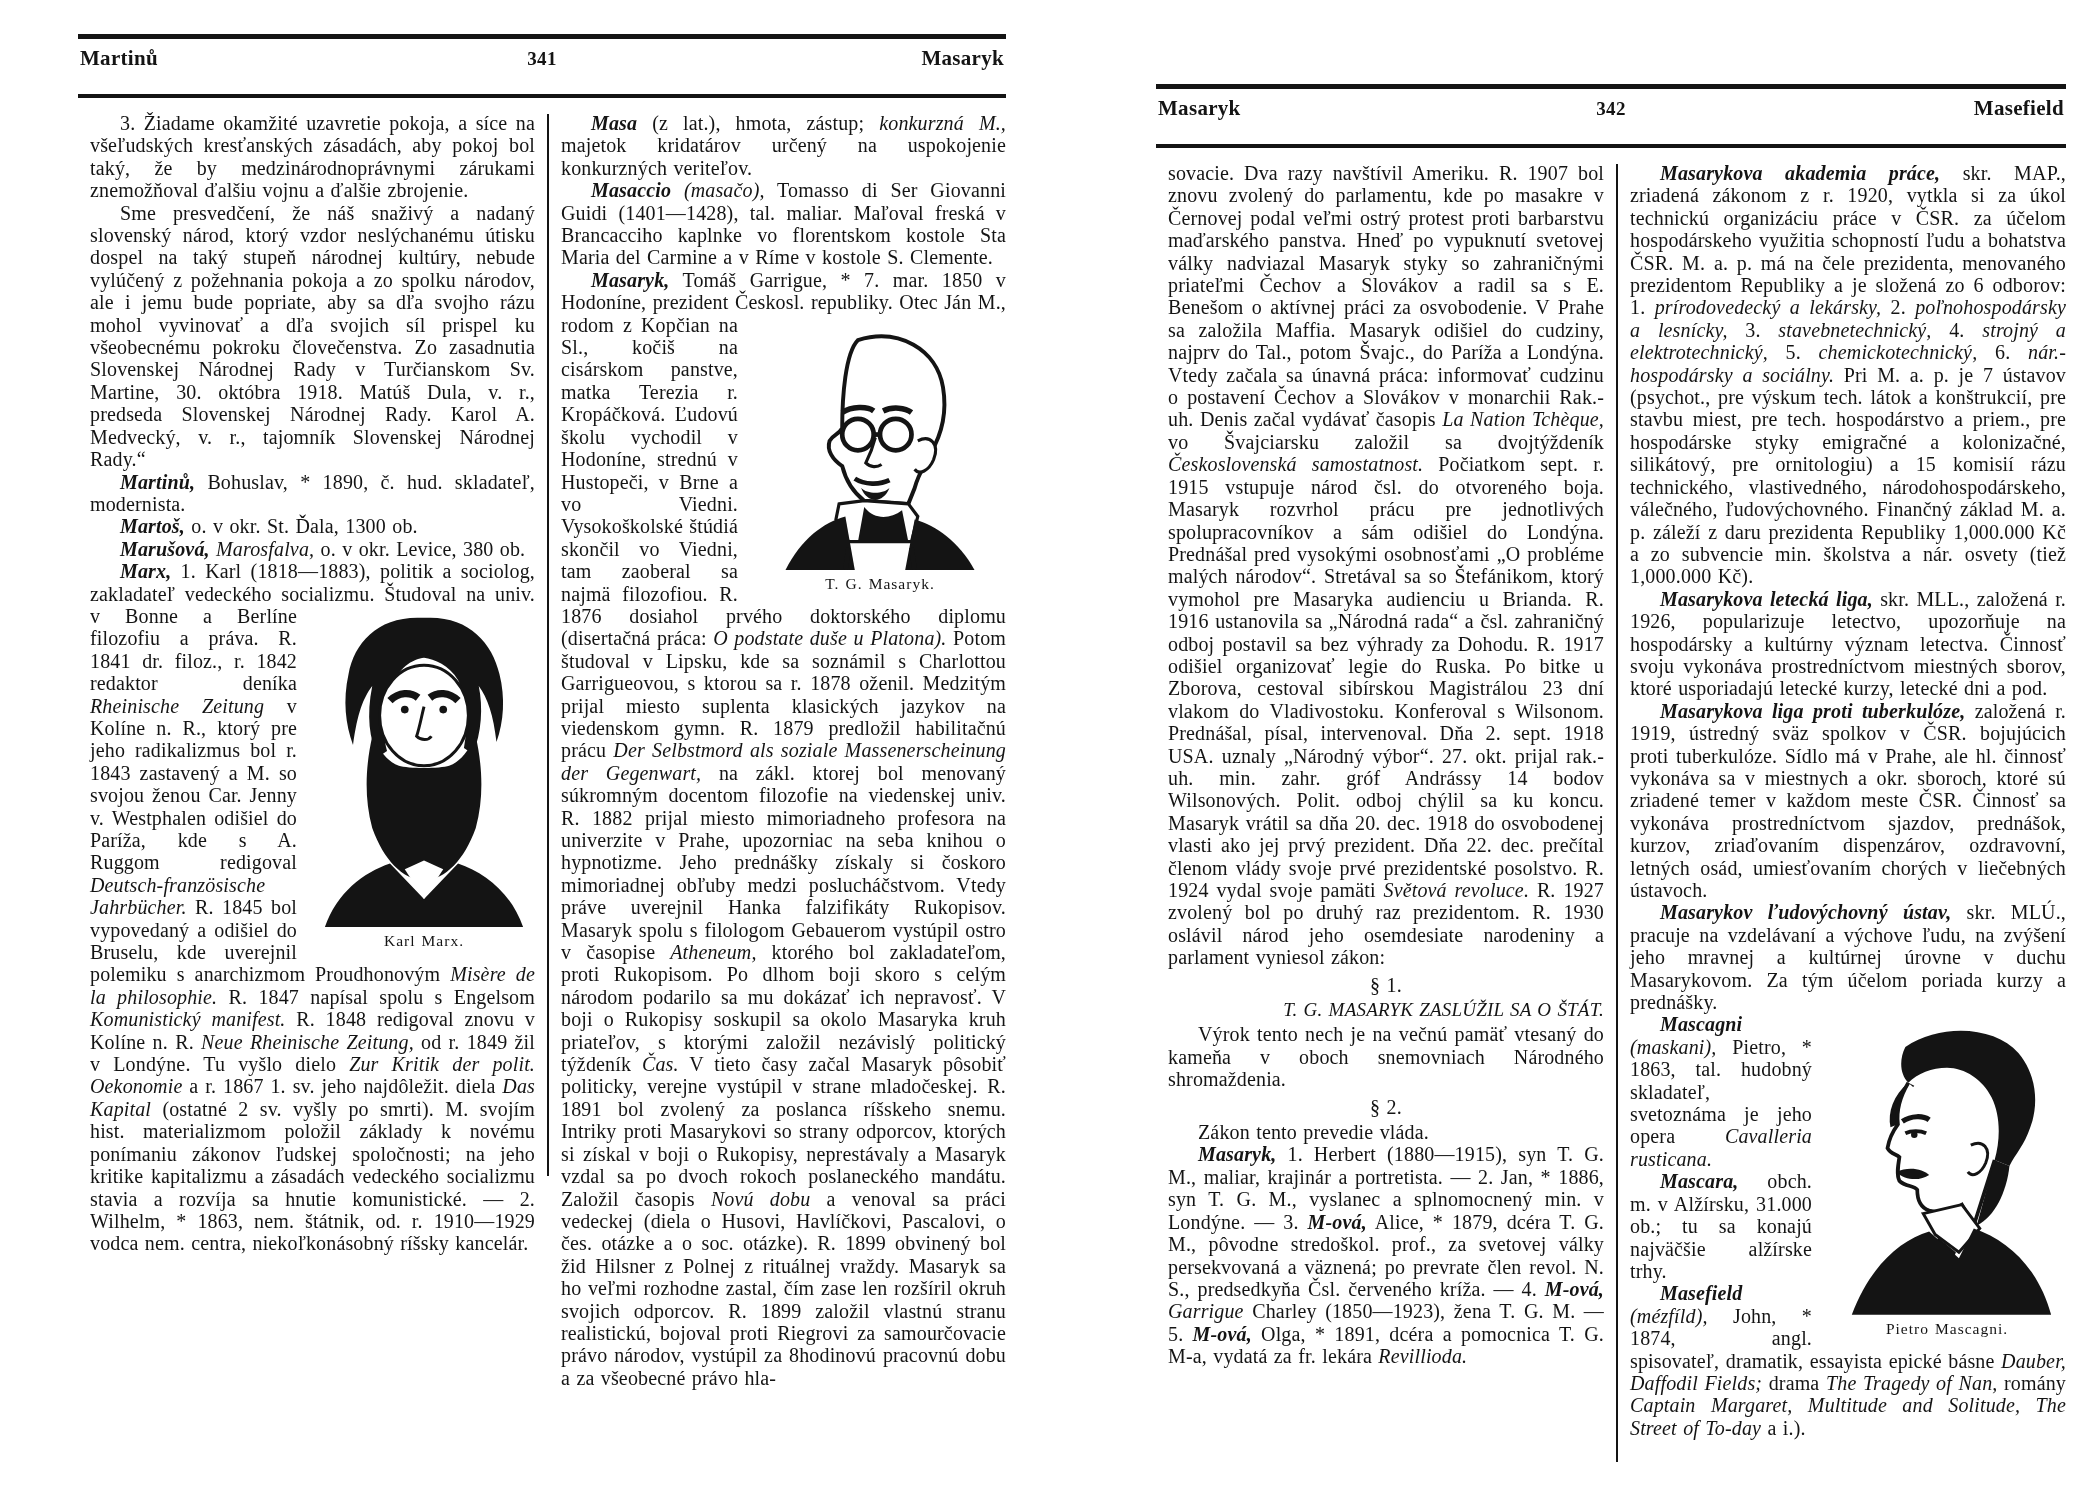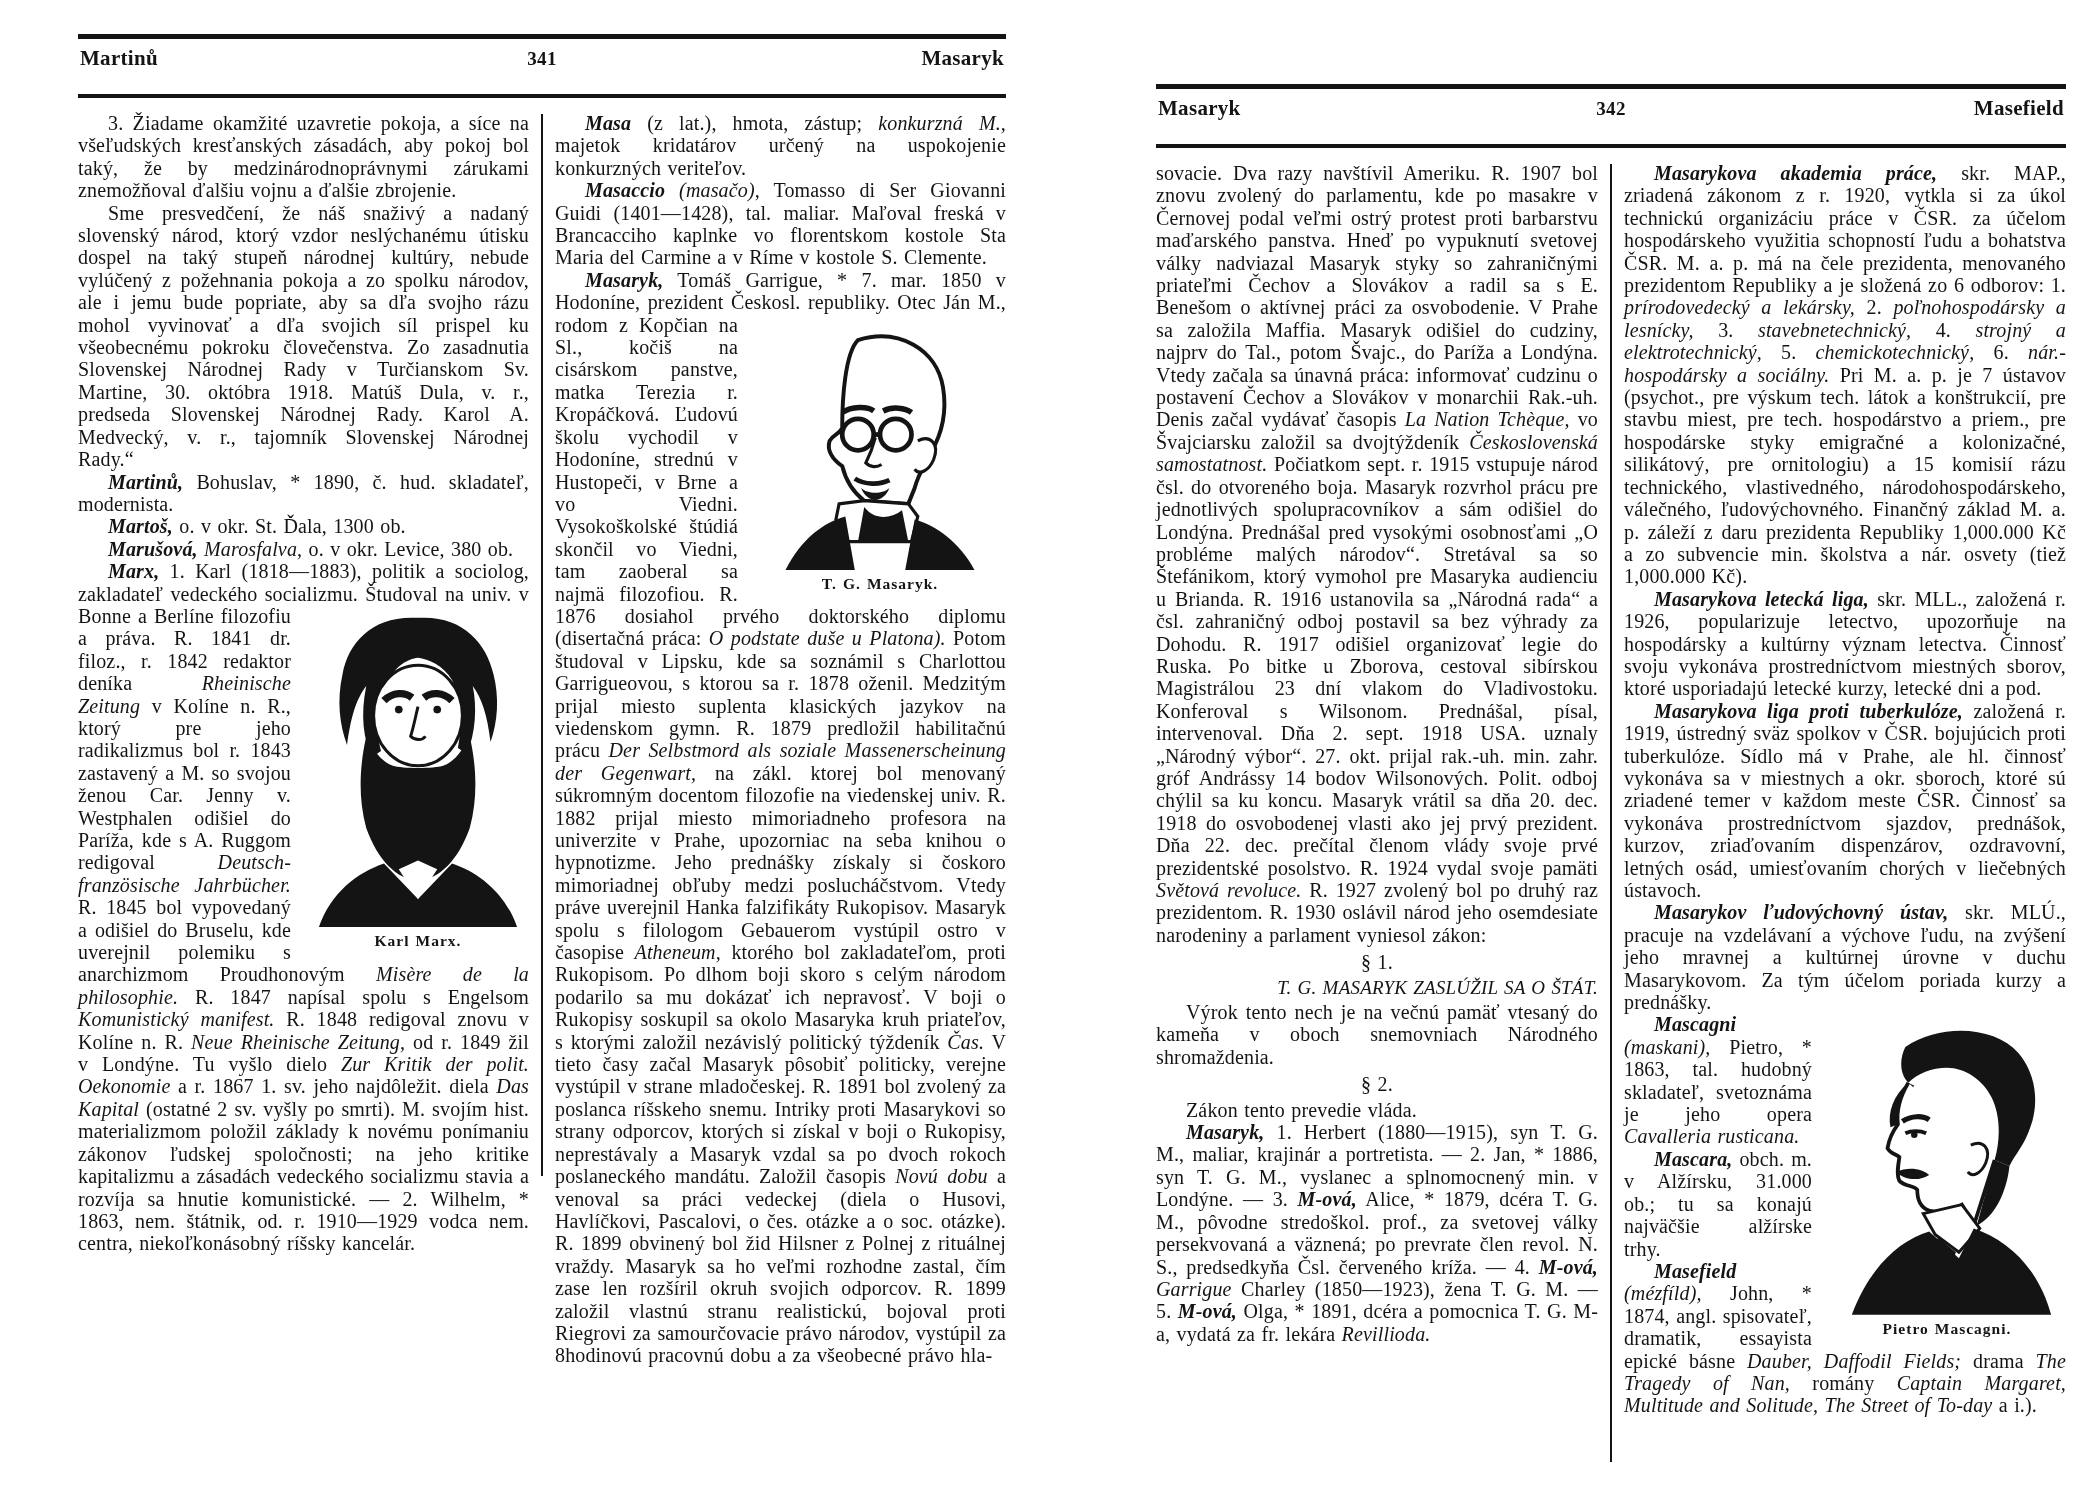--- a/index.html
+++ b/index.html
@@ -7,34 +7,34 @@
   body{width:2098px;height:1500px;background:#ffffff;position:relative;overflow:hidden;
        font-family:"Liberation Serif","DejaVu Serif",serif;color:#141414;}
   .page{position:absolute;}
   .page-left{left:78px;top:34px;width:928px;}
   .page-right{left:1156px;top:84px;width:910px;}
   .pghead{display:flex;align-items:baseline;border-top:5px solid #141414;border-bottom:4px solid #141414;
           padding:7px 2px 23px 2px;font-weight:bold;font-size:21px;letter-spacing:.3px;}
   .pghead .hw{flex:1;}
   .pghead .hc{flex:1;text-align:center;font-size:19px;font-weight:bold;}
   .pghead .hr{flex:1;text-align:right;}
-  .cols{display:flex;gap:26px;margin-top:14px;position:relative;}
+  .cols{display:flex;gap:26px;margin-top:14px;position:relative;margin-left:12px;}
   .coldiv{position:absolute;left:50%;transform:translateX(-50%);top:2px;width:2px;background:#141414;}
   .col{flex:1;min-width:0;text-align:justify;font-size:20px;line-height:22.4px;letter-spacing:.15px;
        word-spacing:1.2px;}
   .col p{margin:0;text-indent:1.5em;}
   .col p.noind{text-indent:0;}
   .col p.cent{text-align:center;text-indent:0;margin:5px 0 3px 0;}
   .col p.decree{font-style:italic;text-align:center;text-indent:0;margin:4px 6px 2px 6px;}
   .col p.law{font-style:italic;text-indent:0;text-align:right;font-size:19px;letter-spacing:.2px;margin:2px 0;}
   .b{font-weight:bold;font-style:italic;}
   .i{font-style:italic;}
   .figure{float:right;margin:4px 0 8px 16px;text-align:center;}
   .figure svg{display:block;}
-  .figcap{display:block;font-size:15.5px;font-weight:bold;letter-spacing:1px;margin-top:5px;
+  .figcap{display:block;font-size:15.5px;font-weight:normal;letter-spacing:1px;margin-top:5px;
           text-align:center;text-indent:0;line-height:18px;}
 </style>
 </head>
 <body>
 
 <div class="page page-left">
   <div class="pghead">
     <span class="hw">Martinů</span>
     <span class="hc">341</span>
     <span class="hr">Masaryk</span>

